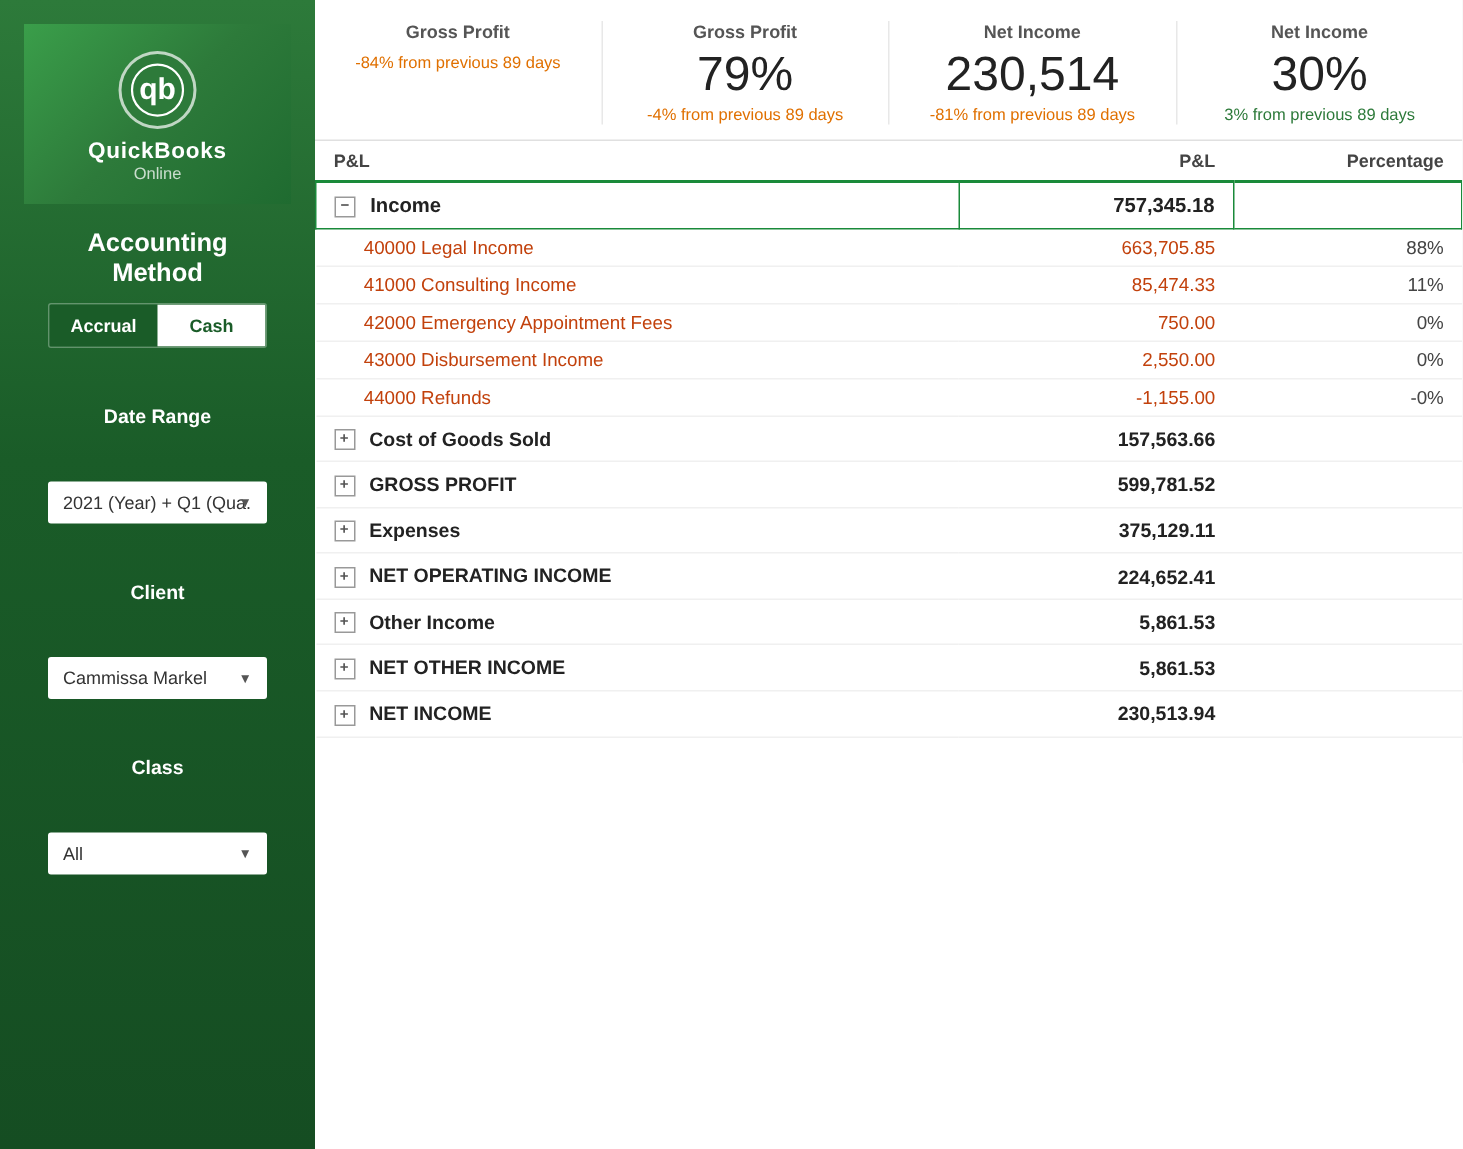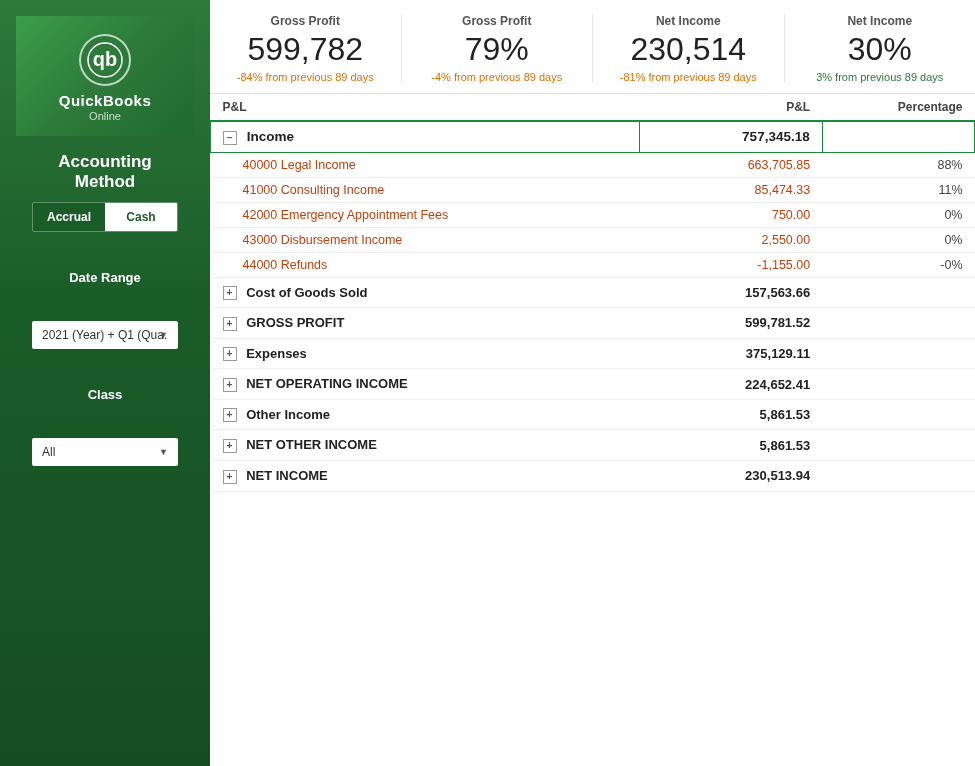--- a/index.html
+++ b/index.html
@@ -256,38 +256,45 @@
 
   <div class="sidebar-section">
     <div class="sidebar-label">Date Range</div>
     <div class="select-wrapper">
       <select class="sidebar-select">
         <option>2021 (Year) + Q1 (Qua...</option>
       </select>
     </div>
   </div>
 
+  <div class="sidebar-section">
+    <div class="sidebar-label">Client</div>
+    <div class="select-wrapper">
+      <select class="sidebar-select">
+        <option>Cammissa Markel</option>
+      </select>
+    </div>
+  </div>
 
   <div class="sidebar-section">
     <div class="sidebar-label">Class</div>
     <div class="select-wrapper">
       <select class="sidebar-select">
         <option>All</option>
       </select>
     </div>
   </div>
 </div>
 
 <div class="main-content">
 
   <div class="kpi-row">
 
     <div class="kpi-cell">
       <div class="kpi-label">Gross Profit</div>
-      <div class="kpi-value">599,782</div>
       <div class="kpi-change">-84% from previous 89 days</div>
     </div>
     <div class="kpi-cell">
       <div class="kpi-label">Gross Profit</div>
       <div class="kpi-value">79%</div>
       <div class="kpi-change">-4% from previous 89 days</div>
     </div>
     <div class="kpi-cell">
       <div class="kpi-label">Net Income</div>
       <div class="kpi-value">230,514</div>

